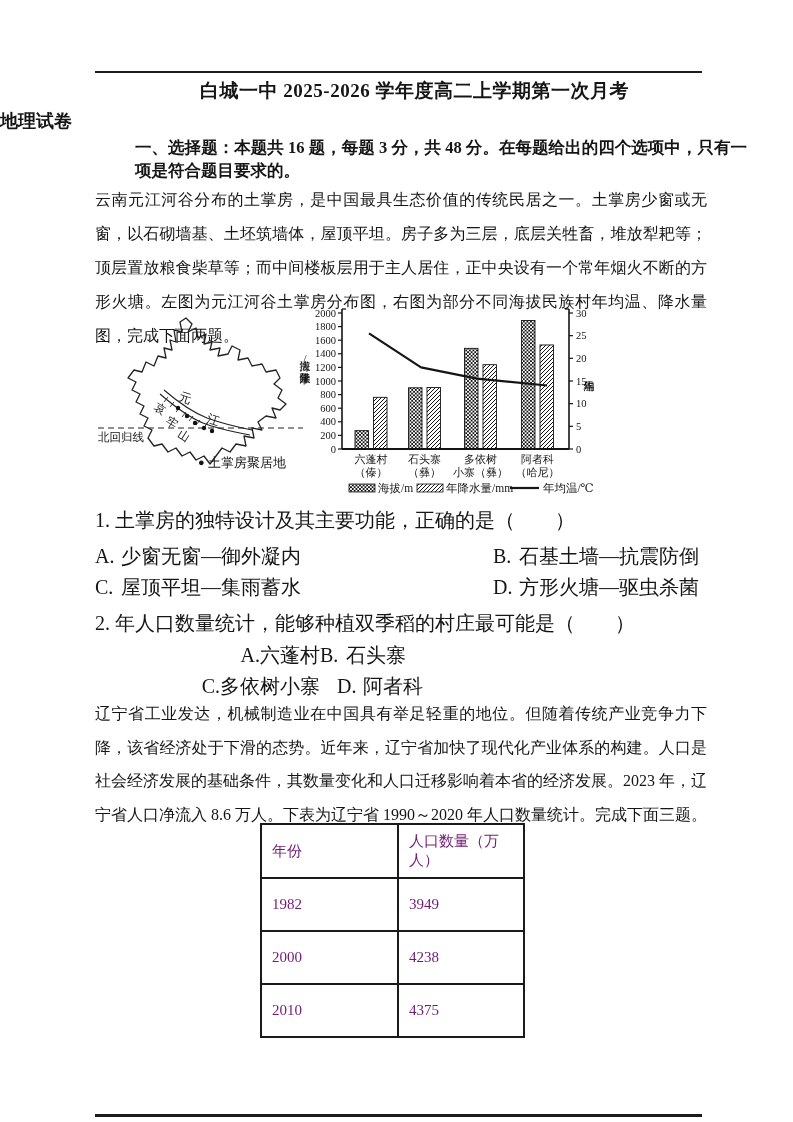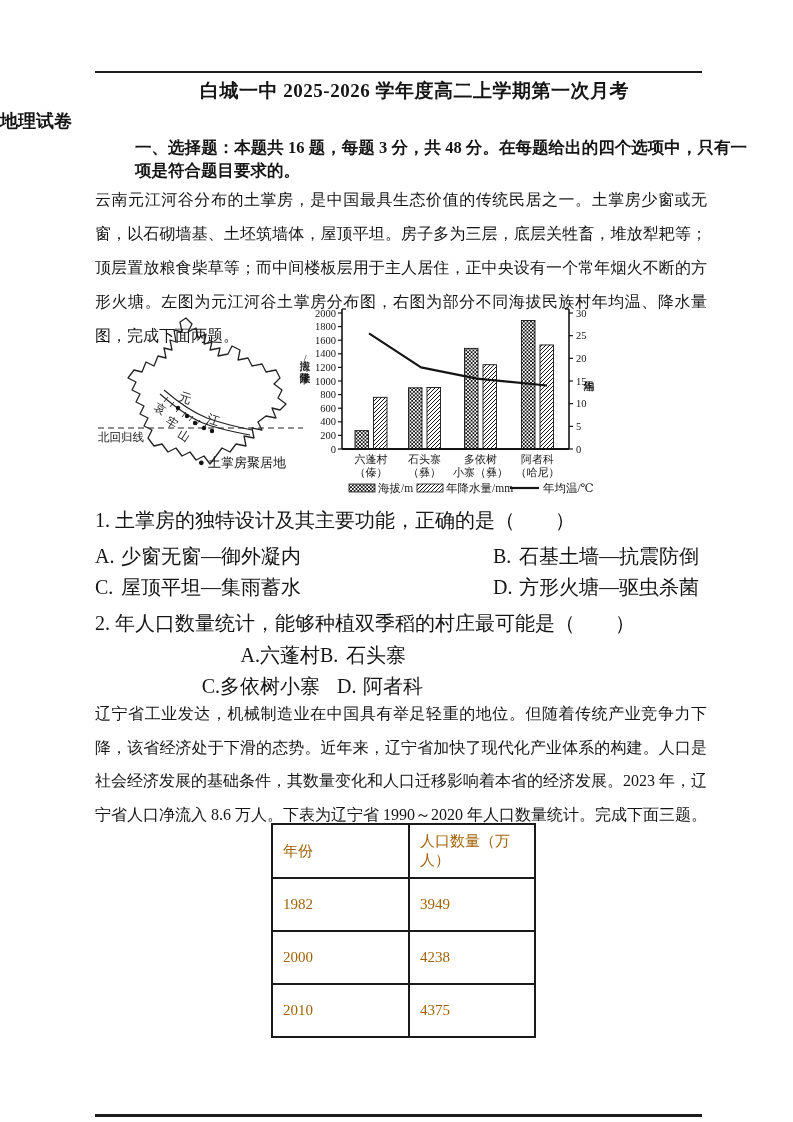--- a/index.html
+++ b/index.html
@@ -11,22 +11,22 @@
   .blocktext{position:absolute;left:95px;width:612px;text-align:justify;text-justify:inter-ideograph;}
   .intro{top:136px;font-size:16.5px;line-height:23px;font-weight:bold;margin-left:40px;}
   .passage1{top:183px;font-size:16px;line-height:34px;}
   .passage2{top:697px;font-size:16px;line-height:33.5px;}
   .figure{position:absolute;}
   .qline{position:absolute;left:95px;width:612px;font-size:20px;white-space:nowrap;}
   .opt-row{display:flex;}
   .opt .lbl{display:inline-block;min-width:26px;}
   .q1first{width:398px;}
   .q2first{width:225px;text-align:right;}
-  table.pop{position:absolute;left:271px;top:823px;border-collapse:collapse;table-layout:fixed;
-            font-size:15px;color:#a16207;}
+  table.pop{position:absolute;left:260px;top:823px;border-collapse:collapse;table-layout:fixed;
+            font-size:15px;color:#701a75;}
   table.pop th,table.pop td{border:2px solid #1a1a1a;font-weight:normal;text-align:left;
             padding:0 0 0 10px;vertical-align:middle;}
   table.pop th{height:52px;}
   table.pop td{height:51px;}
   .c1{width:125px;}
   .c2{width:114px;}
   svg text{fill:#151515;}
 </style>
 </head>
 <body>

